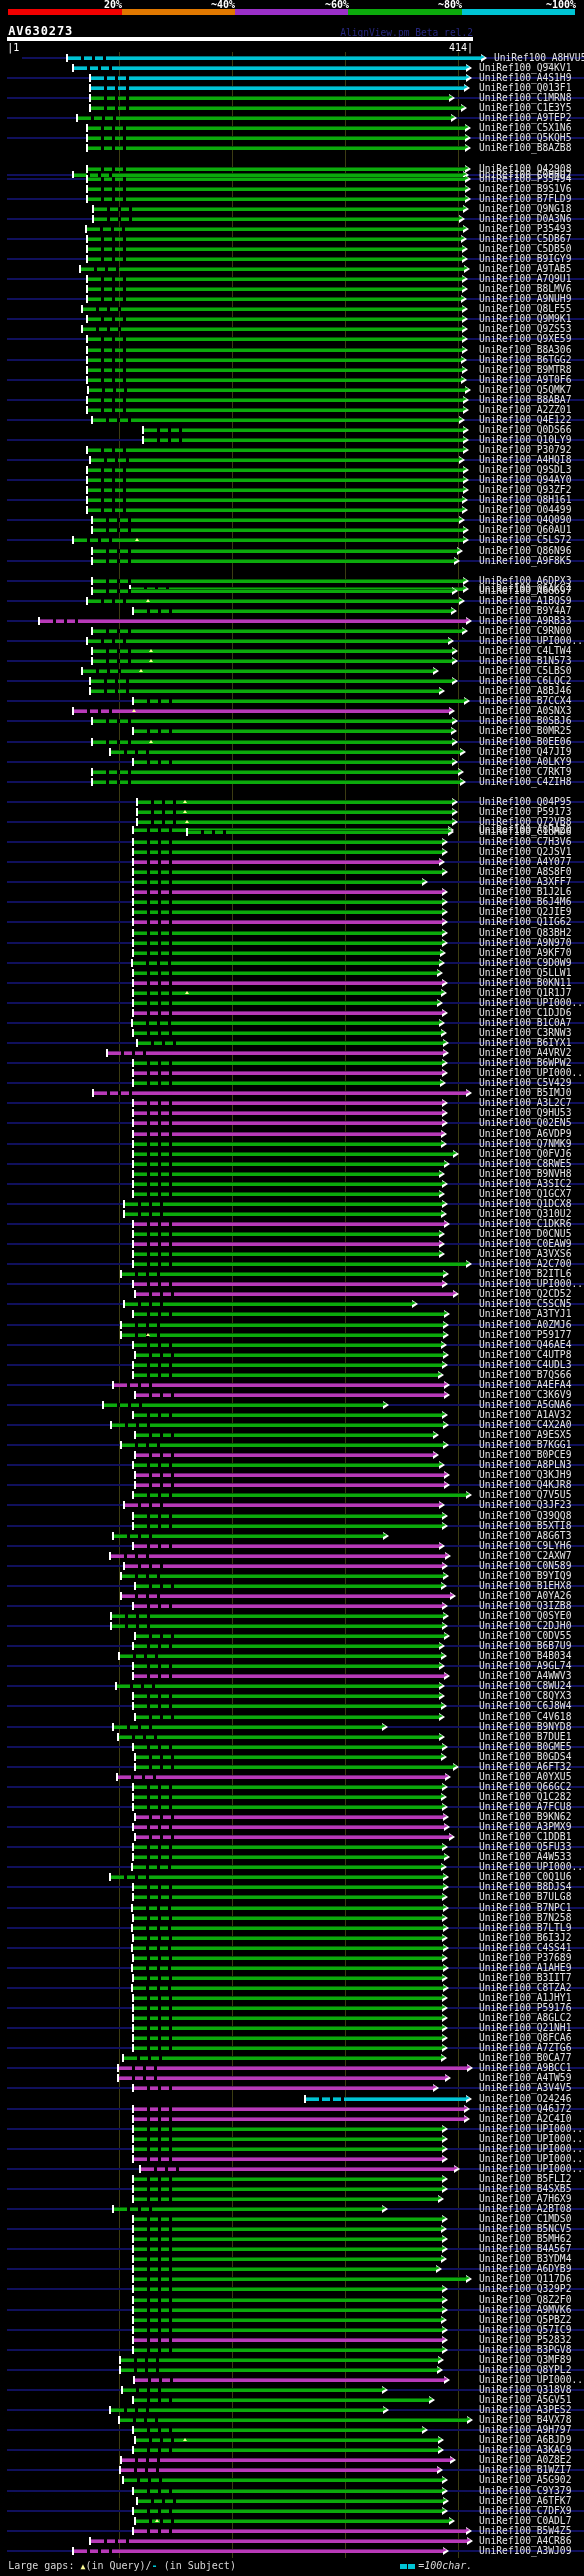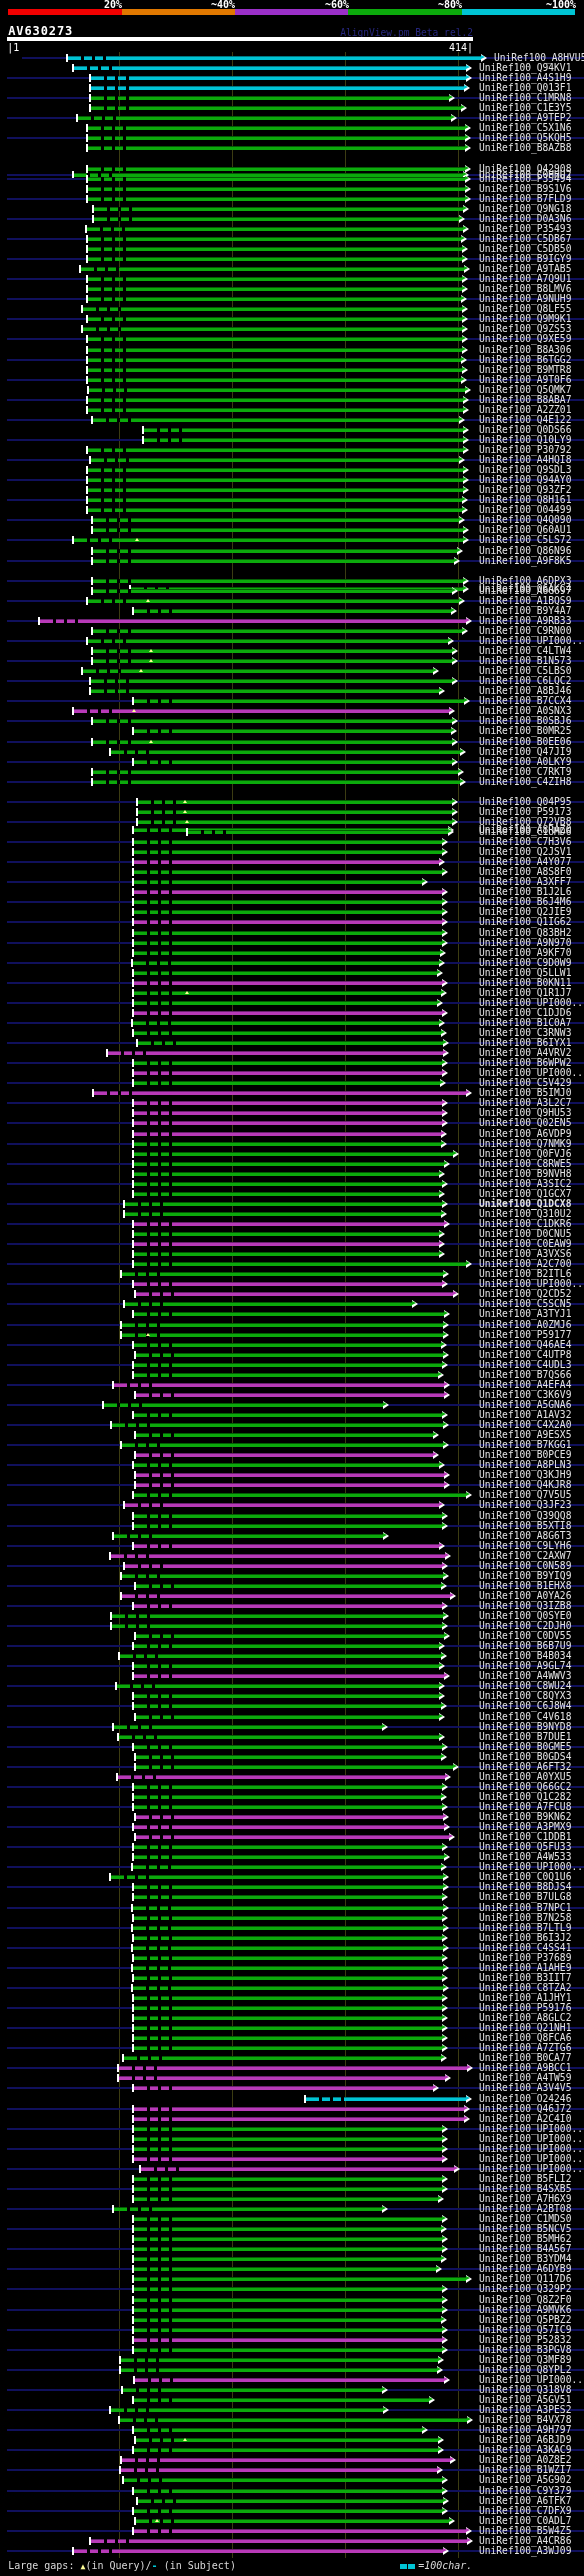--- a/index.html
+++ b/index.html
@@ -1047,21 +1047,21 @@
       <div class="hit-label">UniRef100_A3SIC2</div>
     </div>
     <div class="row" style="top: 1189px;">
       <div class="bar g" style="left: 133px; width: 311px;">
         <div class="body"></div>
         <div class="tick"></div>
         <div class="arrow"></div>
       </div>
       <div class="hit-label">UniRef100_Q1GCX7</div>
     </div>
-    <div class="row" style="top: 1199px; font-weight: bold;">
+    <div class="row" style="top: 1199px;">
       <div class="stripe"></div>
       <div class="bar g" style="left: 124px; width: 323px;">
         <div class="body"></div>
         <div class="tick"></div>
         <div class="arrow"></div>
       </div>
       <div class="hit-label">UniRef100_Q1DCX8</div>
     </div>
     <div class="row" style="top: 1209px;">
       <div class="bar g" style="left: 124px; width: 322px;">

